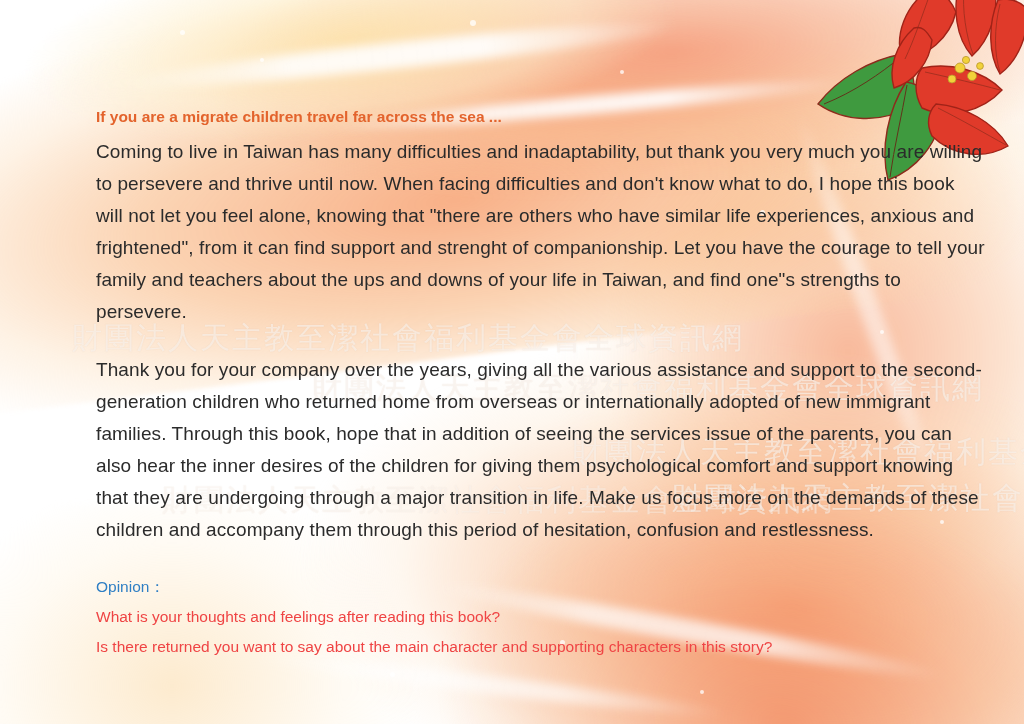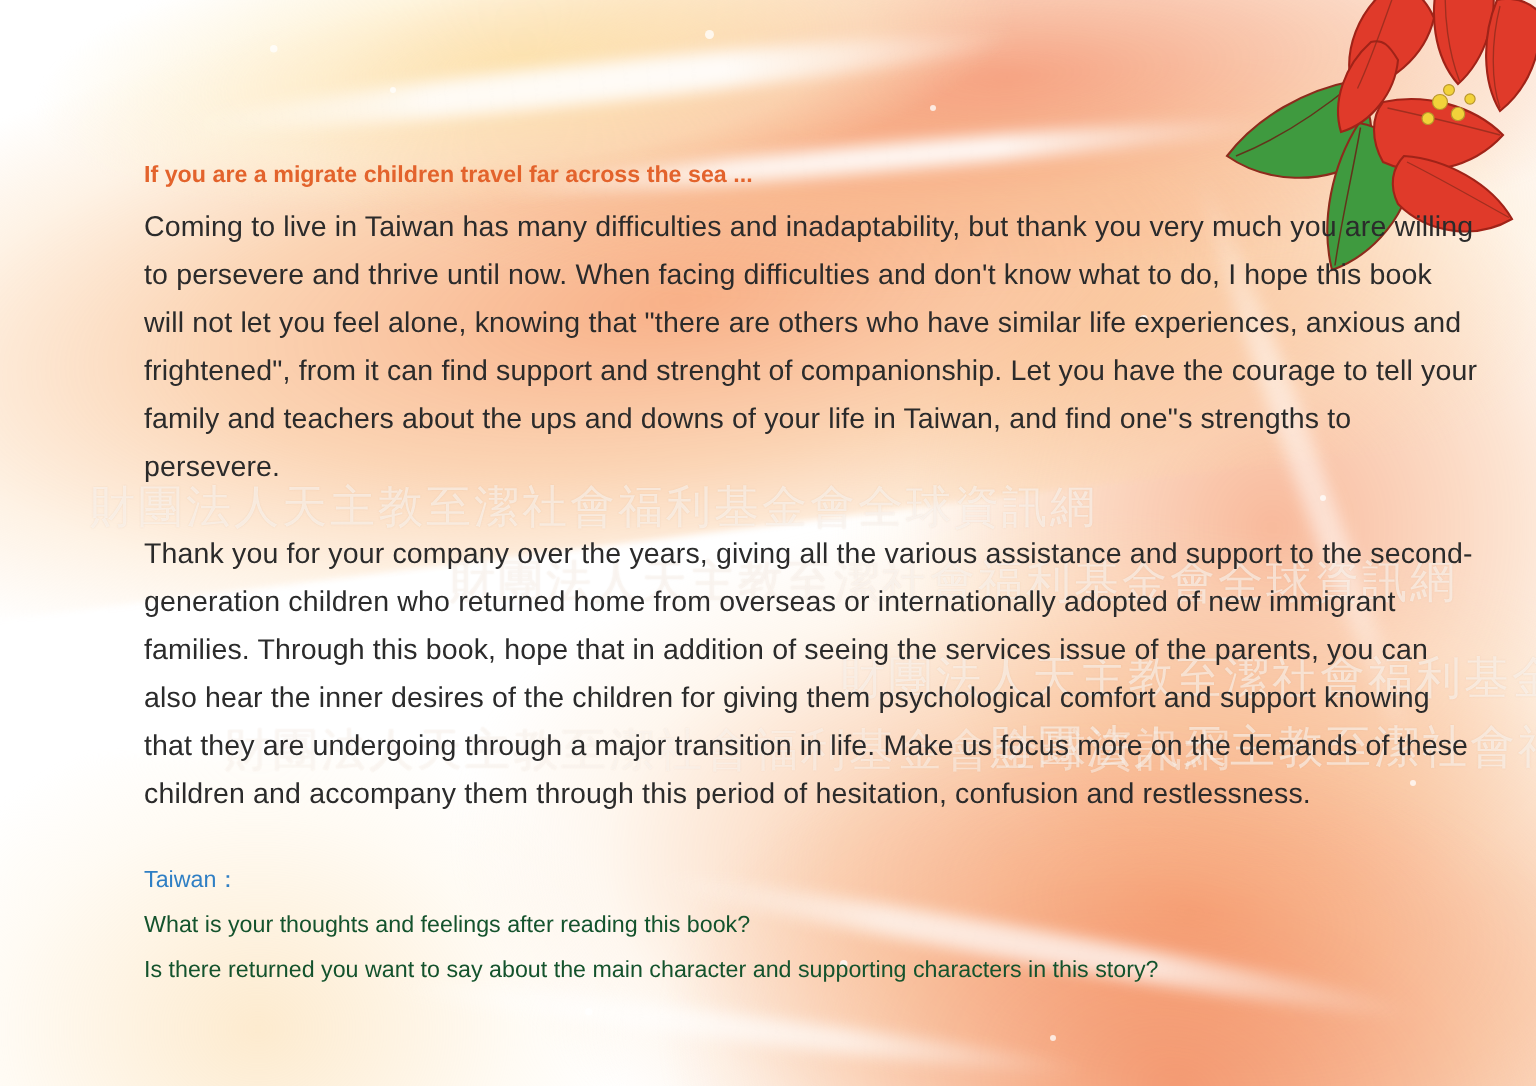--- a/index.html
+++ b/index.html
@@ -132,20 +132,21 @@
     overflow: hidden;
   }
   .wm-text {
     position: absolute;
     white-space: nowrap;
     color: rgba(255,255,255,0.55);
     font-size: 30px;
     letter-spacing: 2px;
     font-family: "DejaVu Sans", sans-serif;
     text-shadow: 0 0 1px rgba(200,150,110,0.25);
+    margin-left: 12px;
   }
   .wm1 { left: 60px;  top: 318px; }
   .wm2 { left: 300px; top: 368px; }
   .wm3 { left: 560px; top: 432px; }
   .wm4 { left: 150px; top: 480px; opacity: .85;}
   .wm5 { left: 660px; top: 478px; }
 
   
   .content {
     position: absolute;
@@ -171,21 +172,21 @@
   }
   .block-gap { height: 26px; }
 
   .opinion-title {
     color: #2f7fc4;
     font-size: 15.5px;
     line-height: 30px;
     margin: 0;
   }
   .opinion-q {
-    color: #14532d;
+    color: #ef4444;
     font-size: 15.5px;
     line-height: 30px;
     margin: 0;
   }
 </style>
 </head>
 <body>
 
 <div class="page">
 
@@ -261,18 +262,18 @@
 
     <h2 class="heading">If you are a migrate children travel far across the sea ...</h2>
     <p class="body-par">Coming to live in Taiwan has many difficulties and inadaptability, but thank you very much you are willing to persevere and thrive until now. When facing difficulties and don't know what to do, I hope this book will not let you feel alone, knowing that "there are others who have similar life experiences, anxious and frightened", from it can find support and strenght of companionship. Let you have the courage to tell your family and teachers about the ups and downs of your life in Taiwan, and find one"s strengths to persevere.</p>
 
     <div class="block-gap"></div>
 
     <p class="body-par">Thank you for your company over the years, giving all the various assistance and support to the second-generation children who returned home from overseas or internationally adopted of new immigrant families. Through this book, hope that in addition of seeing the services issue of the parents, you can also hear the inner desires of the children for giving them psychological comfort and support knowing that they are undergoing through a major transition in life. Make us focus more on the demands of these children and accompany them through this period of hesitation, confusion and restlessness.</p>
 
     <div class="block-gap"></div>
 
-    <p class="opinion-title">Taiwan：</p>
+    <p class="opinion-title">Opinion：</p>
     <p class="opinion-q">What is your thoughts and feelings after reading this book?</p>
     <p class="opinion-q">Is there returned you want to say about the main character and supporting characters in this story?</p>
   </div>
 
 </div>
 
 </body></html>

